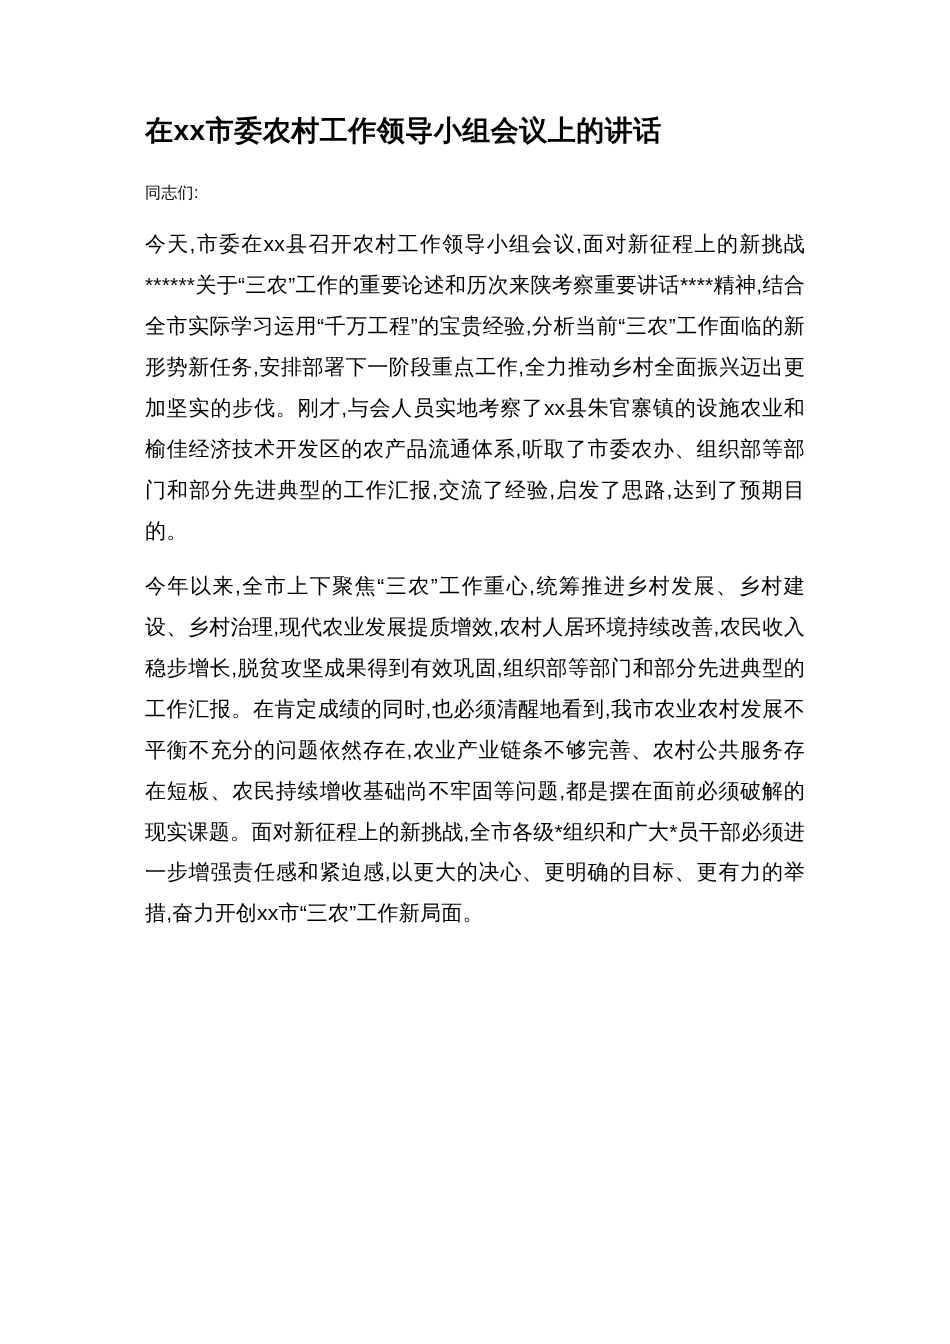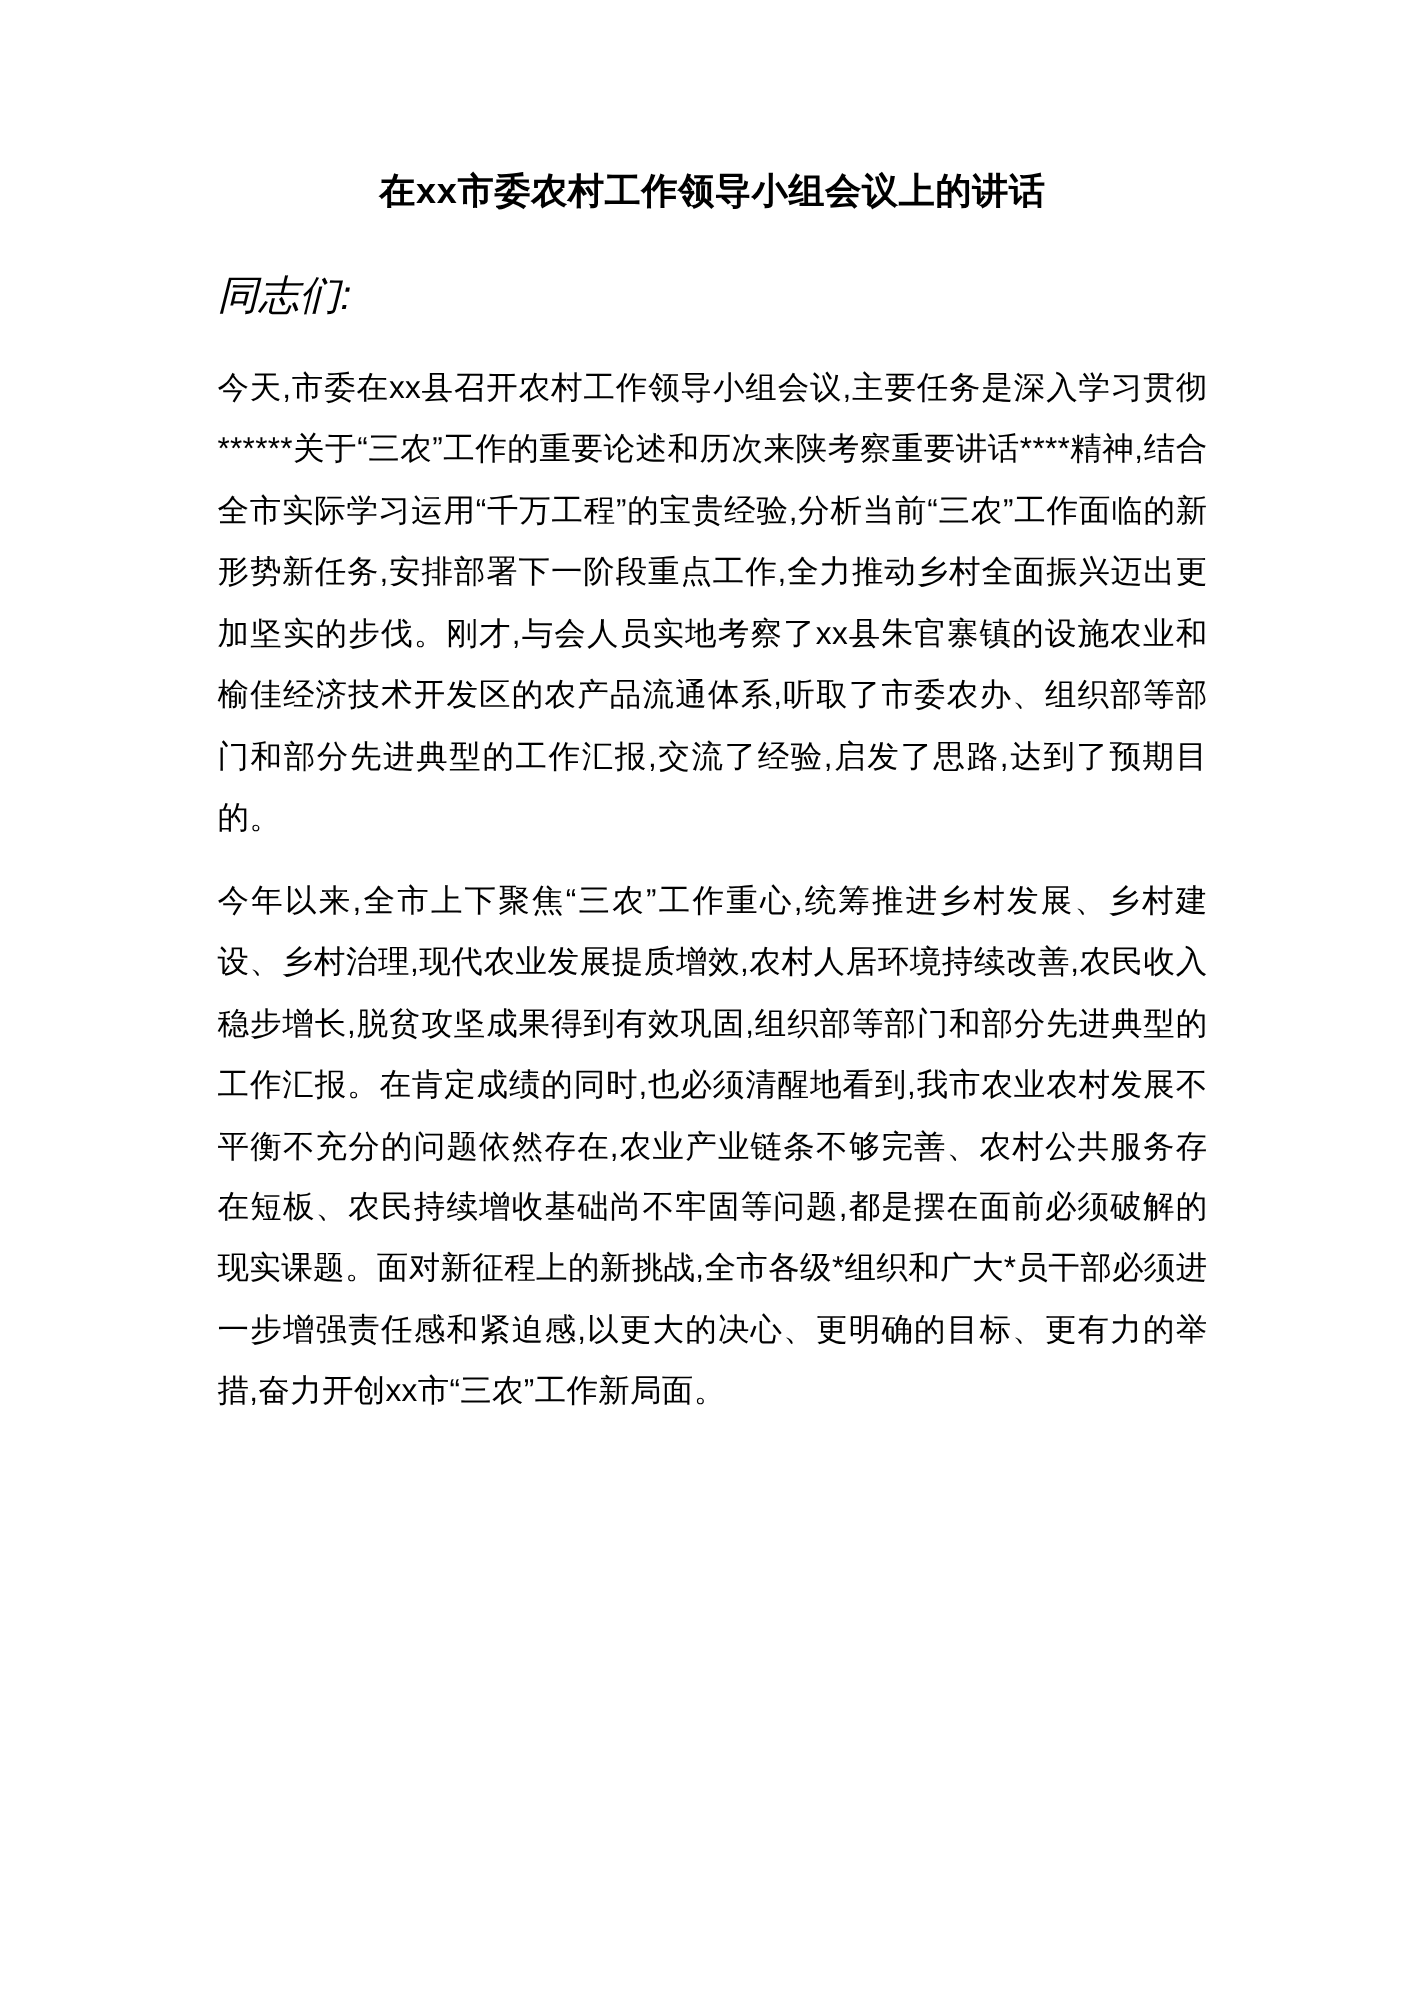--- a/index.html
+++ b/index.html
@@ -16,44 +16,43 @@
   }
   .page {
     box-sizing: border-box;
     width: 950px;
     height: 1344px;
     padding: 110px 145px 40px 145px;
     background: #ffffff;
     position: relative;
   }
   .doc-title {
-    font-size: 24px;
+    font-size: 28px;
     font-weight: bold;
-    text-align: center;
+    text-align: left;
     line-height: 1.5;
     margin: 0 0 26px 0;
     letter-spacing: 0.5px;
   }
   .salutation {
-    font-size: 27px;
+    font-size: 16px;
     line-height: 1.9;
     margin: 0 0 16px 0;
     letter-spacing: 0.3px;
-    font-style: italic;
   }
   .para {
     font-size: 21px;
     line-height: 1.95;
     margin: 0 0 14px 0;
     text-align: justify;
     text-justify: inter-ideograph;
     letter-spacing: 0.2px;
   }
 </style>
 </head>
 <body>
 
 <div class="page">
   <h1 class="doc-title">在xx市委农村工作领导小组会议上的讲话</h1>
   <p class="salutation">同志们:</p>
-  <p class="para">今天,市委在xx县召开农村工作领导小组会议,主要任务是深入学习贯彻******关于“三农”工作的重要论述和历次来陕考察重要讲话****精神,结合全市实际学习运用“千万工程”的宝贵经验,分析当前“三农”工作面临的新形势新任务,安排部署下一阶段重点工作,全力推动乡村全面振兴迈出更加坚实的步伐。刚才,与会人员实地考察了xx县朱官寨镇的设施农业和榆佳经济技术开发区的农产品流通体系,听取了市委农办、组织部等部门和部分先进典型的工作汇报,交流了经验,启发了思路,达到了预期目的。</p>
+  <p class="para">今天,市委在xx县召开农村工作领导小组会议,面对新征程上的新挑战******关于“三农”工作的重要论述和历次来陕考察重要讲话****精神,结合全市实际学习运用“千万工程”的宝贵经验,分析当前“三农”工作面临的新形势新任务,安排部署下一阶段重点工作,全力推动乡村全面振兴迈出更加坚实的步伐。刚才,与会人员实地考察了xx县朱官寨镇的设施农业和榆佳经济技术开发区的农产品流通体系,听取了市委农办、组织部等部门和部分先进典型的工作汇报,交流了经验,启发了思路,达到了预期目的。</p>
   <p class="para">今年以来,全市上下聚焦“三农”工作重心,统筹推进乡村发展、乡村建设、乡村治理,现代农业发展提质增效,农村人居环境持续改善,农民收入稳步增长,脱贫攻坚成果得到有效巩固,组织部等部门和部分先进典型的工作汇报。在肯定成绩的同时,也必须清醒地看到,我市农业农村发展不平衡不充分的问题依然存在,农业产业链条不够完善、农村公共服务存在短板、农民持续增收基础尚不牢固等问题,都是摆在面前必须破解的现实课题。面对新征程上的新挑战,全市各级*组织和广大*员干部必须进一步增强责任感和紧迫感,以更大的决心、更明确的目标、更有力的举措,奋力开创xx市“三农”工作新局面。</p>
 </div>
 
 </body></html>

